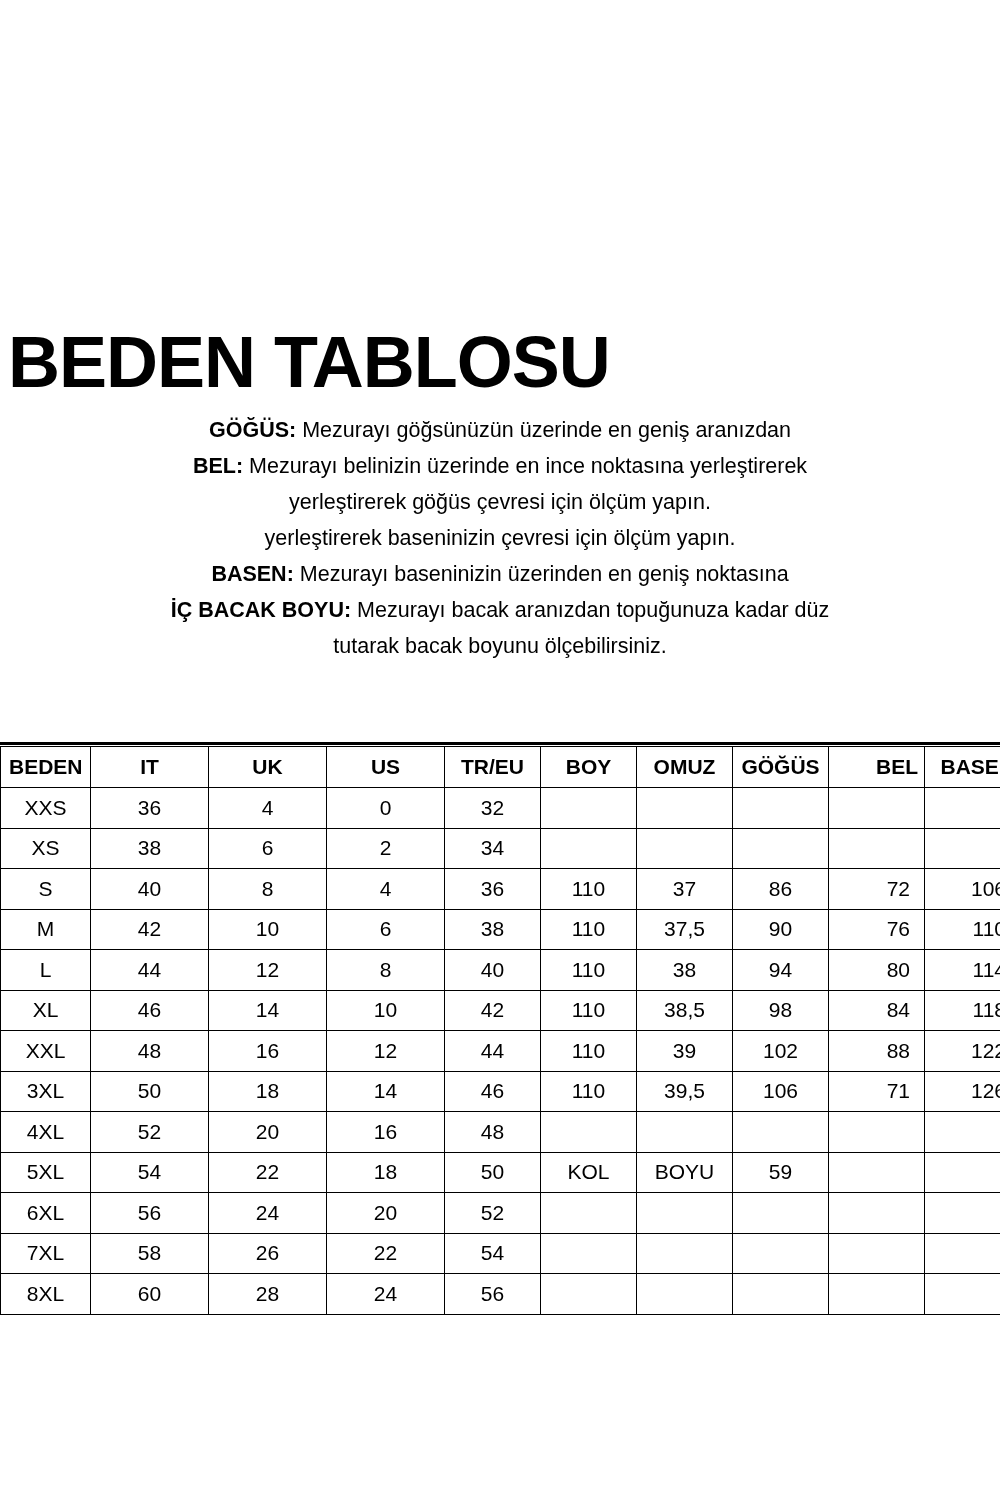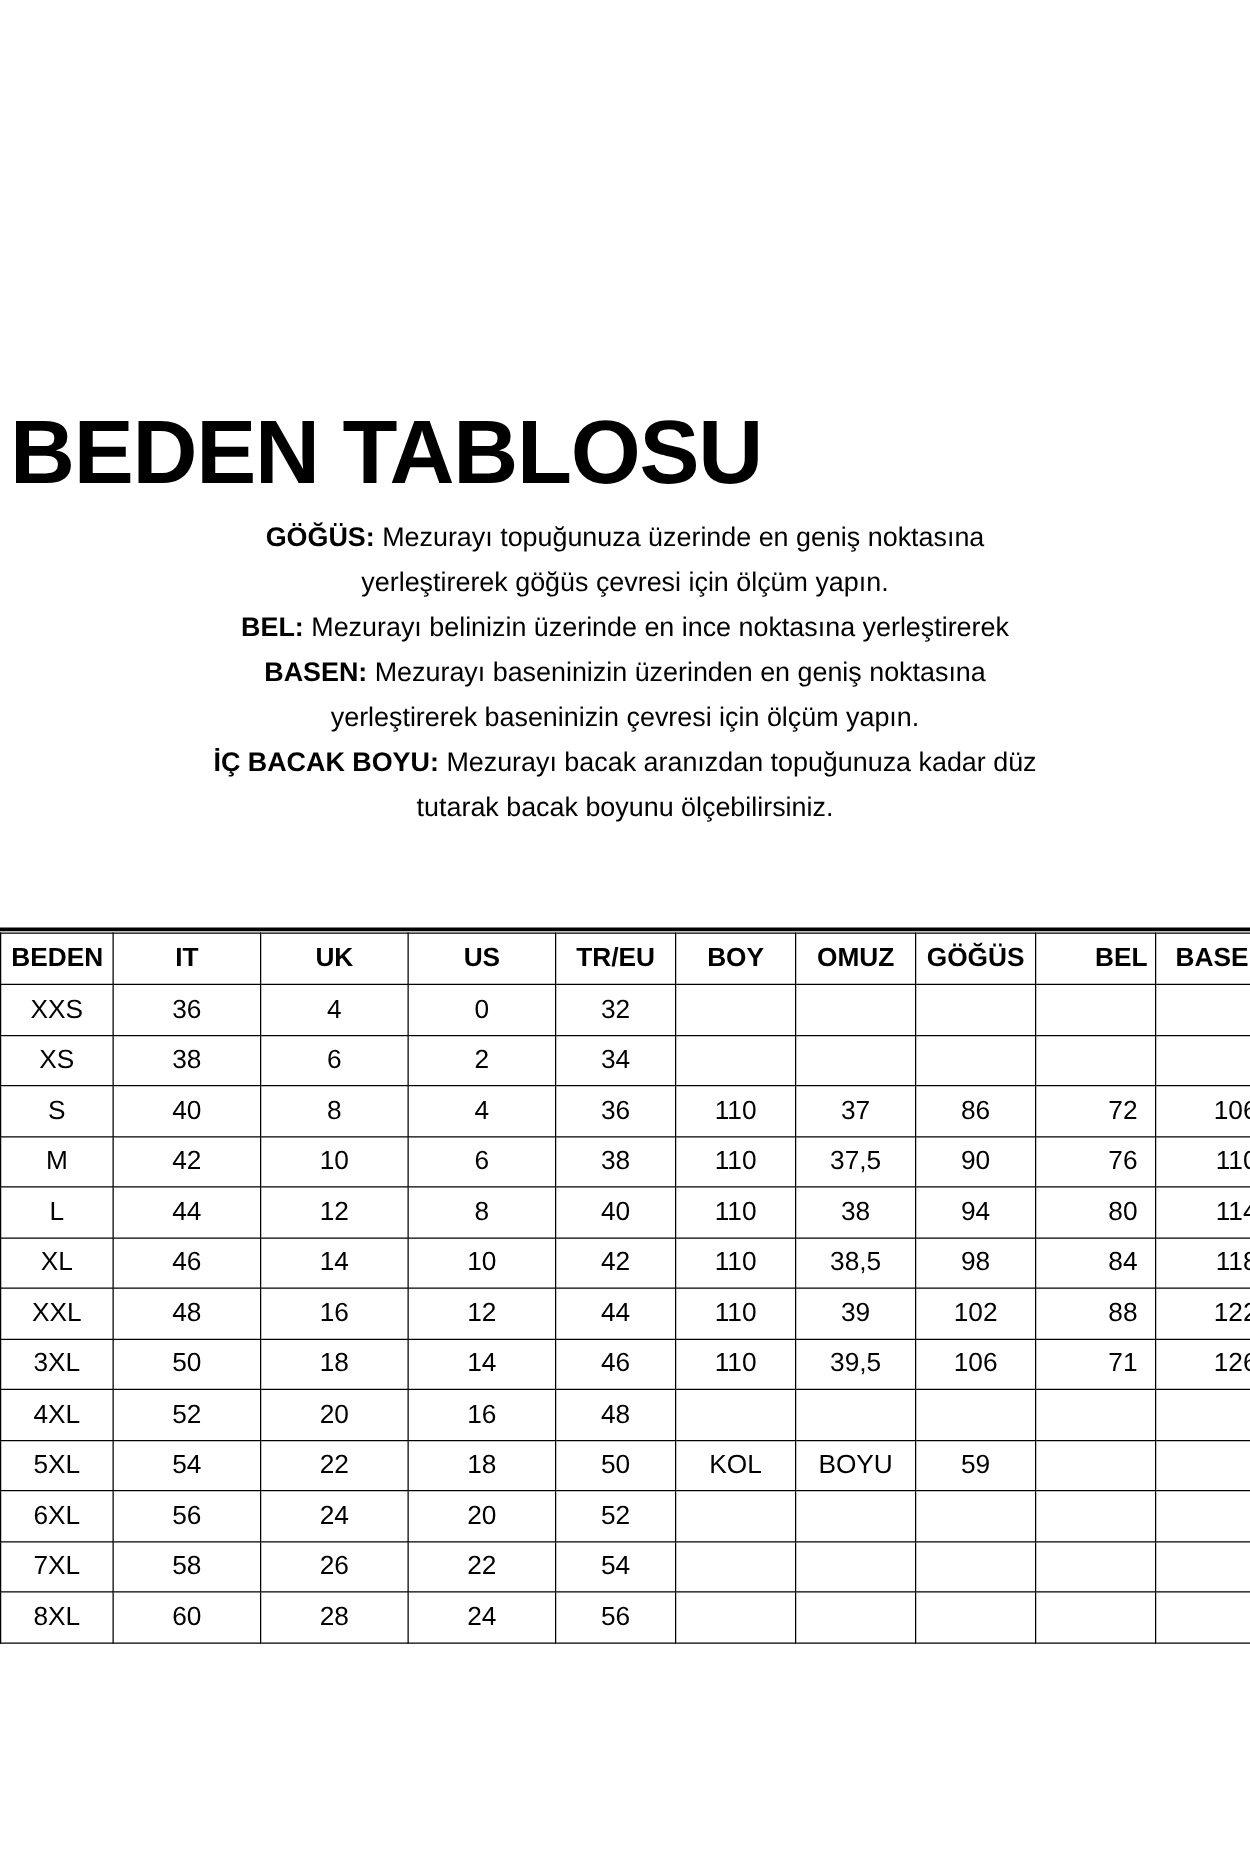--- a/index.html
+++ b/index.html
@@ -112,37 +112,37 @@
 </head>
 <body>
 
 <div class="page">
 
   <h1 class="title">BEDEN TABLOSU</h1>
 
   <div class="instructions">
     <div class="instr-row">
       <span class="lbl">GÖĞÜS:</span>
-      <span class="txt">Mezurayı topuğunuza üzerinde en geniş noktasına</span>
+      <span class="txt">Mezurayı göğsünüzün üzerinde en geniş aranızdan</span>
+    </div>
+    <div class="instr-row">
+      <span class="lbl">BEL:</span>
+      <span class="txt">Mezurayı belinizin üzerinde en ince noktasına yerleştirerek</span>
     </div>
     <div class="instr-row">
       <span class="lbl"></span>
       <span class="txt">yerleştirerek göğüs çevresi için ölçüm yapın.</span>
     </div>
     <div class="instr-row">
-      <span class="lbl">BEL:</span>
-      <span class="txt">Mezurayı belinizin üzerinde en ince noktasına yerleştirerek</span>
+      <span class="lbl"></span>
+      <span class="txt">yerleştirerek baseninizin çevresi için ölçüm yapın.</span>
     </div>
     <div class="instr-row">
       <span class="lbl">BASEN:</span>
       <span class="txt">Mezurayı baseninizin üzerinden en geniş noktasına</span>
-    </div>
-    <div class="instr-row">
-      <span class="lbl"></span>
-      <span class="txt">yerleştirerek baseninizin çevresi için ölçüm yapın.</span>
     </div>
     <div class="instr-row">
       <span class="lbl">İÇ BACAK BOYU:</span>
       <span class="txt">Mezurayı bacak aranızdan topuğunuza kadar düz</span>
     </div>
     <div class="instr-row">
       <span class="lbl"></span>
       <span class="txt">tutarak bacak boyunu ölçebilirsiniz.</span>
     </div>
   </div>

